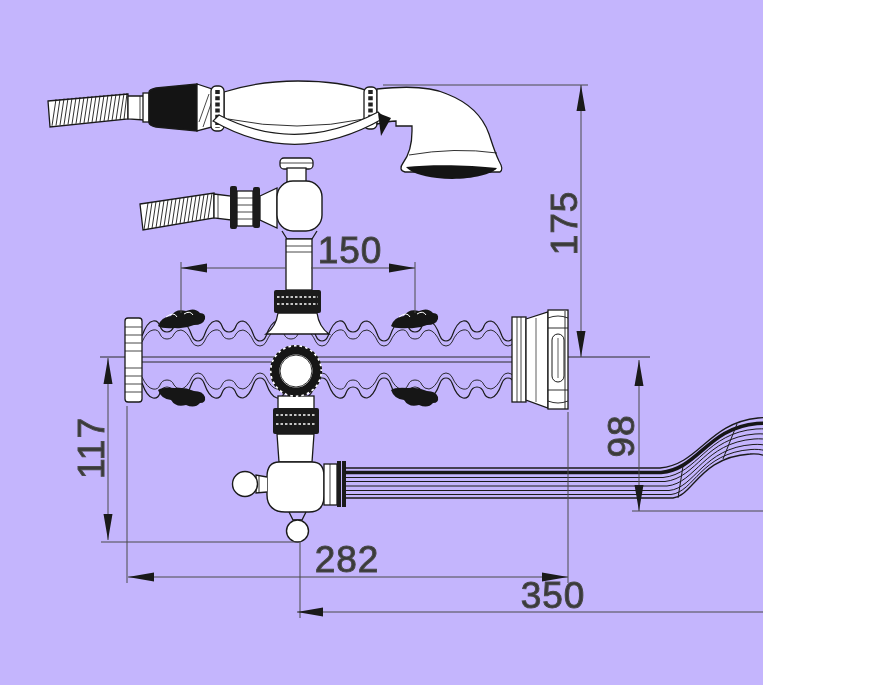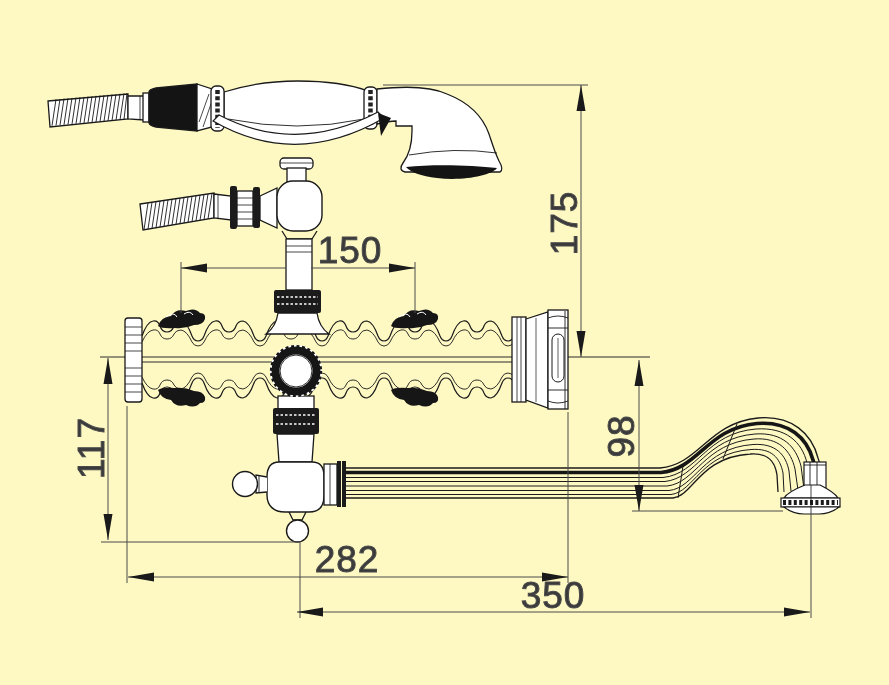--- a/index.html
+++ b/index.html
@@ -1,16 +1,16 @@
 <!DOCTYPE html>
 <html><head>
 <meta charset="utf-8">
 <style>
   html,body{margin:0;padding:0;background:#fff;}
-  .stage{position:relative;width:889px;height:685px;background:#fef9c3;overflow:hidden;
+  .stage{position:relative;width:763px;height:685px;background:#c4b5fd;overflow:hidden;
          font-family:"Liberation Sans", sans-serif;}
   svg{display:block;}
   .dimtxt{font-family:"Liberation Sans", sans-serif;font-size:37px;fill:#3a3a3a;
           letter-spacing:1px;font-weight:400;}
 </style>
 </head>
 <body>
 
 <div class="stage">
 <svg width="889" height="685" viewBox="0 0 889 685">

